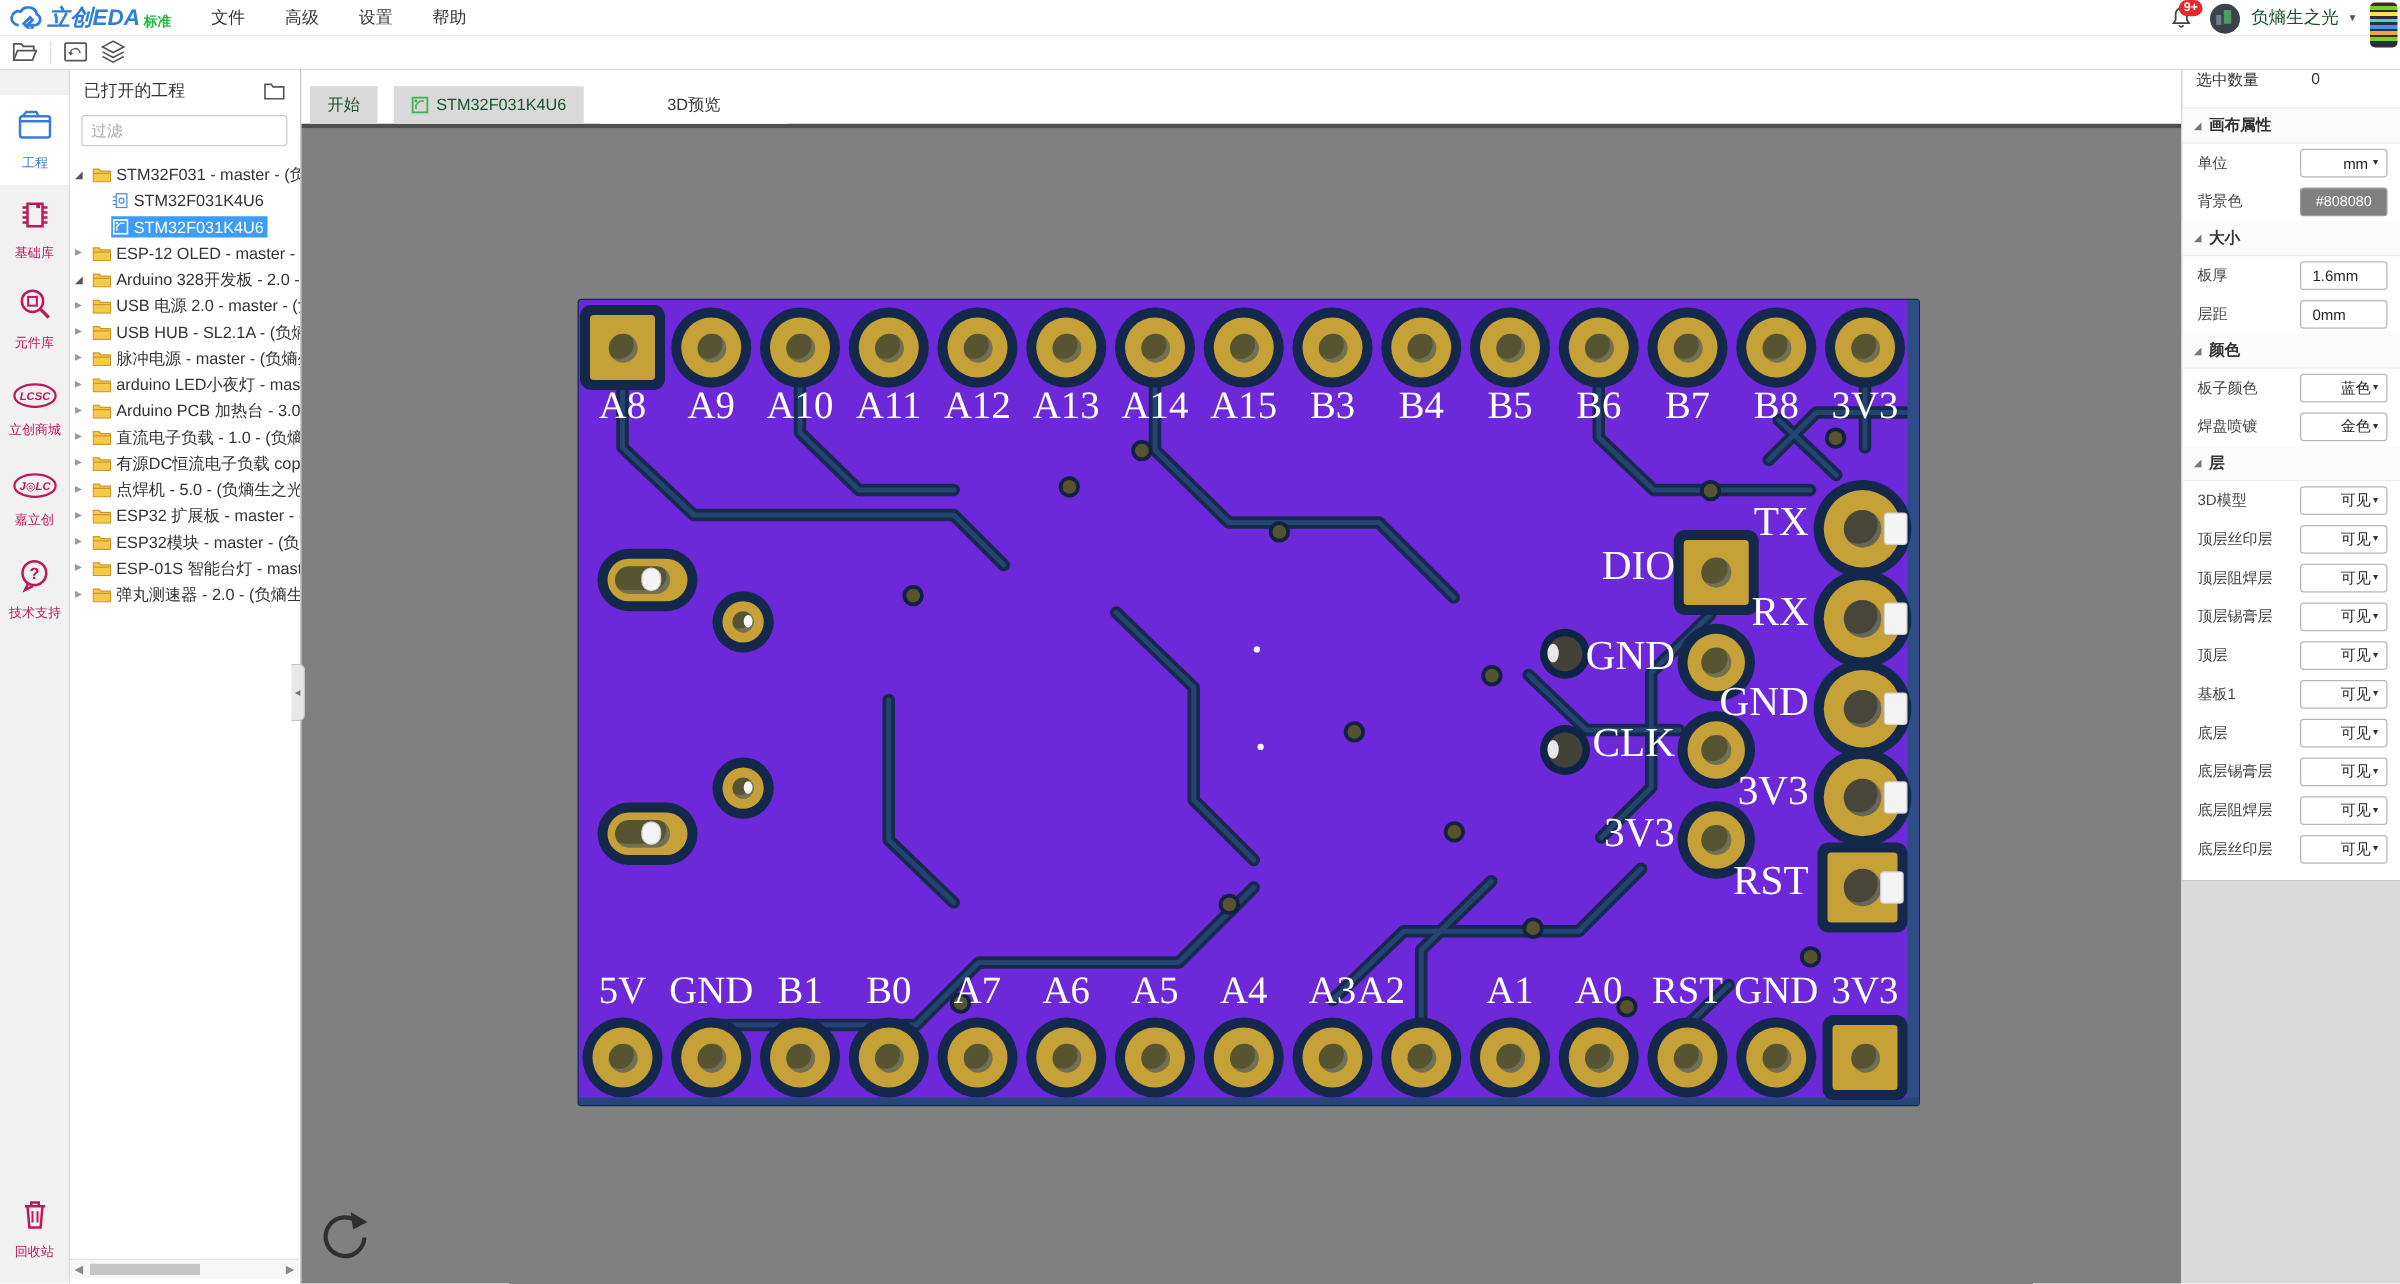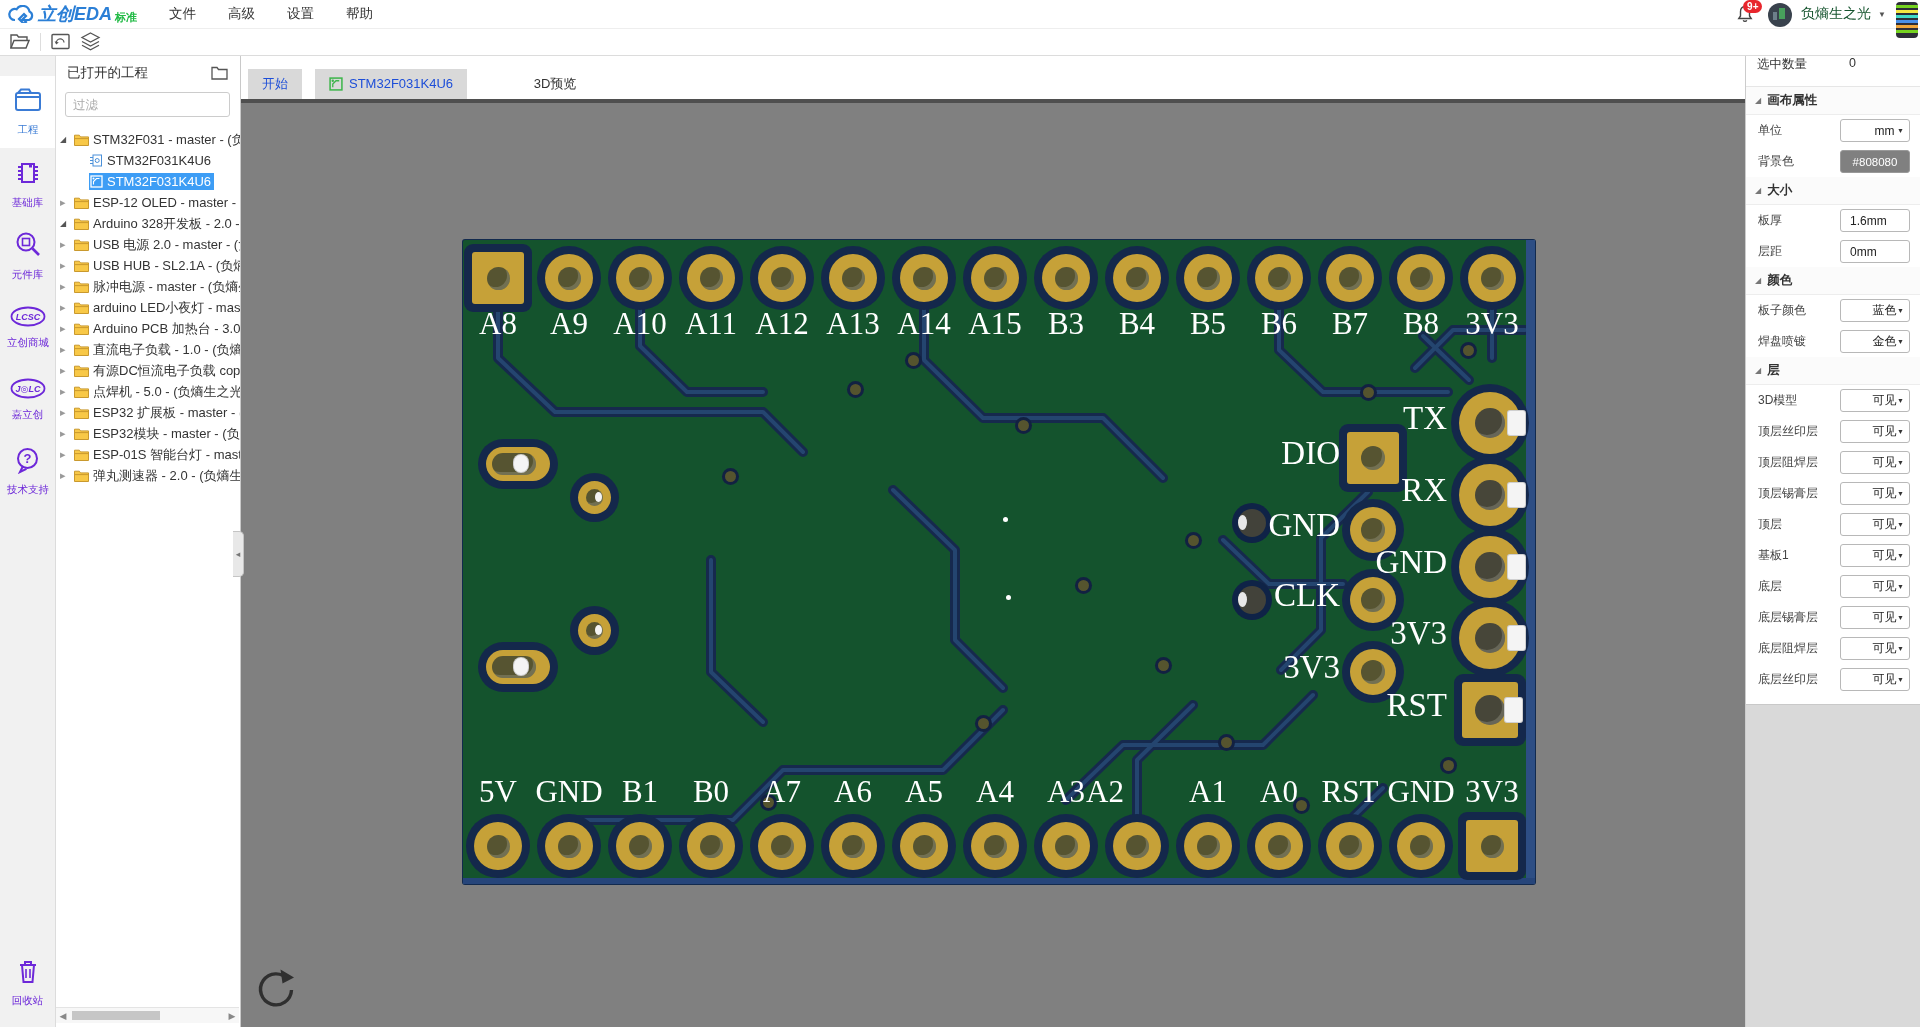--- a/index.html
+++ b/index.html
@@ -21,21 +21,21 @@
   .username{font-size:14px;color:#14532d;}
   .caret{font-size:8px;color:#555;margin-left:-2px;}
   .theme-stripes{position:absolute;right:2px;top:2px;width:22px;height:36px;border-radius:4px;z-index:20;
     background:linear-gradient(180deg,#2e2e38 0 3px,#76d321 3px 6px,#2e2e38 6px 8px,#f5e642 8px 11px,#2e2e38 11px 13px,#41d9c9 13px 16px,#2e2e38 16px 18px,#4a90e8 18px 21px,#2e2e38 21px 23px,#f0a63a 23px 26px,#2e2e38 26px 28px,#76d321 28px 31px,#2e2e38 31px 36px);}
   
   .toolbar{position:absolute;left:0;top:28px;width:1920px;height:27px;background:#fff;border-bottom:1px solid #dcdcdc;display:flex;align-items:center;z-index:9;}
   .tool-icon{margin-left:10px;cursor:pointer;display:flex;align-items:center;}
   .tool-div{width:1px;height:18px;background:#ddd;margin-left:10px;}
   
   .sidebar{position:absolute;left:0;top:56px;width:55px;height:971px;background:#f1f1f1;border-right:1px solid #dcdcdc;z-index:8;}
-  .side-item{width:55px;height:72px;display:flex;flex-direction:column;align-items:center;justify-content:center;color:#6d28d9;cursor:pointer;}
+  .side-item{width:55px;height:72px;display:flex;flex-direction:column;align-items:center;justify-content:center;color:#be185d;cursor:pointer;}
   .side-item .lbl{font-size:11px;margin-top:4px;white-space:nowrap;transform:scale(.95);}
   .side-item.active{background:#fff;color:#3a7bd5;}
   .side-items{padding-top:20px;}
   .side-bottom{position:absolute;bottom:8px;left:0;width:55px;}
   
   .projects{position:absolute;left:55px;top:56px;width:185px;height:971px;background:#fff;border-right:1px solid #c9c9c9;z-index:7;}
   .proj-header{height:34px;display:flex;align-items:center;padding:0 12px;justify-content:space-between;}
   .proj-title{font-size:13.5px;color:#333;}
   .filter-wrap{padding:2px 10px 6px 10px;}
   .filter-input{width:100%;box-sizing:border-box;height:25px;border:1px solid #ccc;border-radius:3px;font-size:12.5px;padding:0 7px;color:#333;outline:none;font-family:inherit;}
@@ -50,27 +50,27 @@
   .ticon{display:flex;align-items:center;margin-right:4px;}
   .tlabel{font-size:13px;overflow:hidden;}
   .tree-hscroll{position:absolute;bottom:4px;left:1px;width:183px;height:15px;background:#f7f7f7;border-top:1px solid #e4e4e4;display:flex;align-items:center;}
   .hs-arrow{width:14px;text-align:center;font-size:9px;color:#888;cursor:pointer;}
   .hs-thumb{position:absolute;left:16px;top:3px;width:88px;height:9px;background:#c6c6c6;cursor:pointer;}
   .hs-right{position:absolute;right:0;}
   .collapse-handle{position:absolute;left:233px;top:531px;width:10px;height:44px;background:#e8e8e8;border:1px solid #c4c4c4;border-left:none;border-radius:0 5px 5px 0;z-index:9;display:flex;align-items:center;justify-content:center;font-size:9px;color:#777;cursor:pointer;}
   
   .main{position:absolute;left:240px;top:56px;width:1505px;height:971px;background:#fff;}
   .tabstrip{height:43px;display:flex;align-items:flex-end;padding-left:8px;background:#fff;}
-  .tab{height:30px;line-height:30px;background:#d9d9d9;color:#1d4ed8;font-size:13px;padding:0 14px;margin-right:13px;display:flex;align-items:center;cursor:pointer;}
+  .tab{height:30px;line-height:30px;background:#d9d9d9;color:#14532d;font-size:13px;padding:0 14px;margin-right:13px;display:flex;align-items:center;cursor:pointer;}
   .tab .ticon{margin-right:6px;color:#3cb54a;}
   .tab.active{background:#fff;color:#333;width:150px;justify-content:center;padding:0;}
   .tab-divider{height:4px;background:#4f4f4f;}
   .canvas{position:relative;width:1505px;height:924px;background:#808080;overflow:hidden;cursor:grab;}
   
-  .board{position:absolute;left:223px;top:137px;width:1072px;height:644px;background:#14532d;border-radius:2px;box-shadow:0 0 0 1px #122a4e;}
+  .board{position:absolute;left:223px;top:137px;width:1072px;height:644px;background:#6d28d9;border-radius:2px;box-shadow:0 0 0 1px #122a4e;}
   .board svg.traces{position:absolute;left:0;top:0;z-index:1;}
   .wall-r{position:absolute;right:0;top:0;width:9px;height:644px;background:#2d4e84;z-index:1;}
   .wall-b{position:absolute;left:0;bottom:0;width:1072px;height:6px;background:#26457a;z-index:1;}
   .pad{position:absolute;background:#c6a138;border-radius:50%;box-shadow:0 0 0 8px #14284b;z-index:2;}
   .pad.sq{border-radius:3px;}
   .hole{position:absolute;background:#565431;border-radius:50%;box-shadow:inset -3px -3px 0 rgba(185,185,170,.28);}
   .hole.dark{background:#474639;}
   .pinhl{position:absolute;background:#f4f4f4;border-radius:2px;box-shadow:0 0 0 1px #cfcfcf;}
   .via{position:absolute;width:11px;height:11px;border-radius:50%;background:#55542e;box-shadow:0 0 0 3px #122142;z-index:2;}
   .wdot{position:absolute;width:5px;height:5px;border-radius:50%;background:#fff;z-index:3;}

